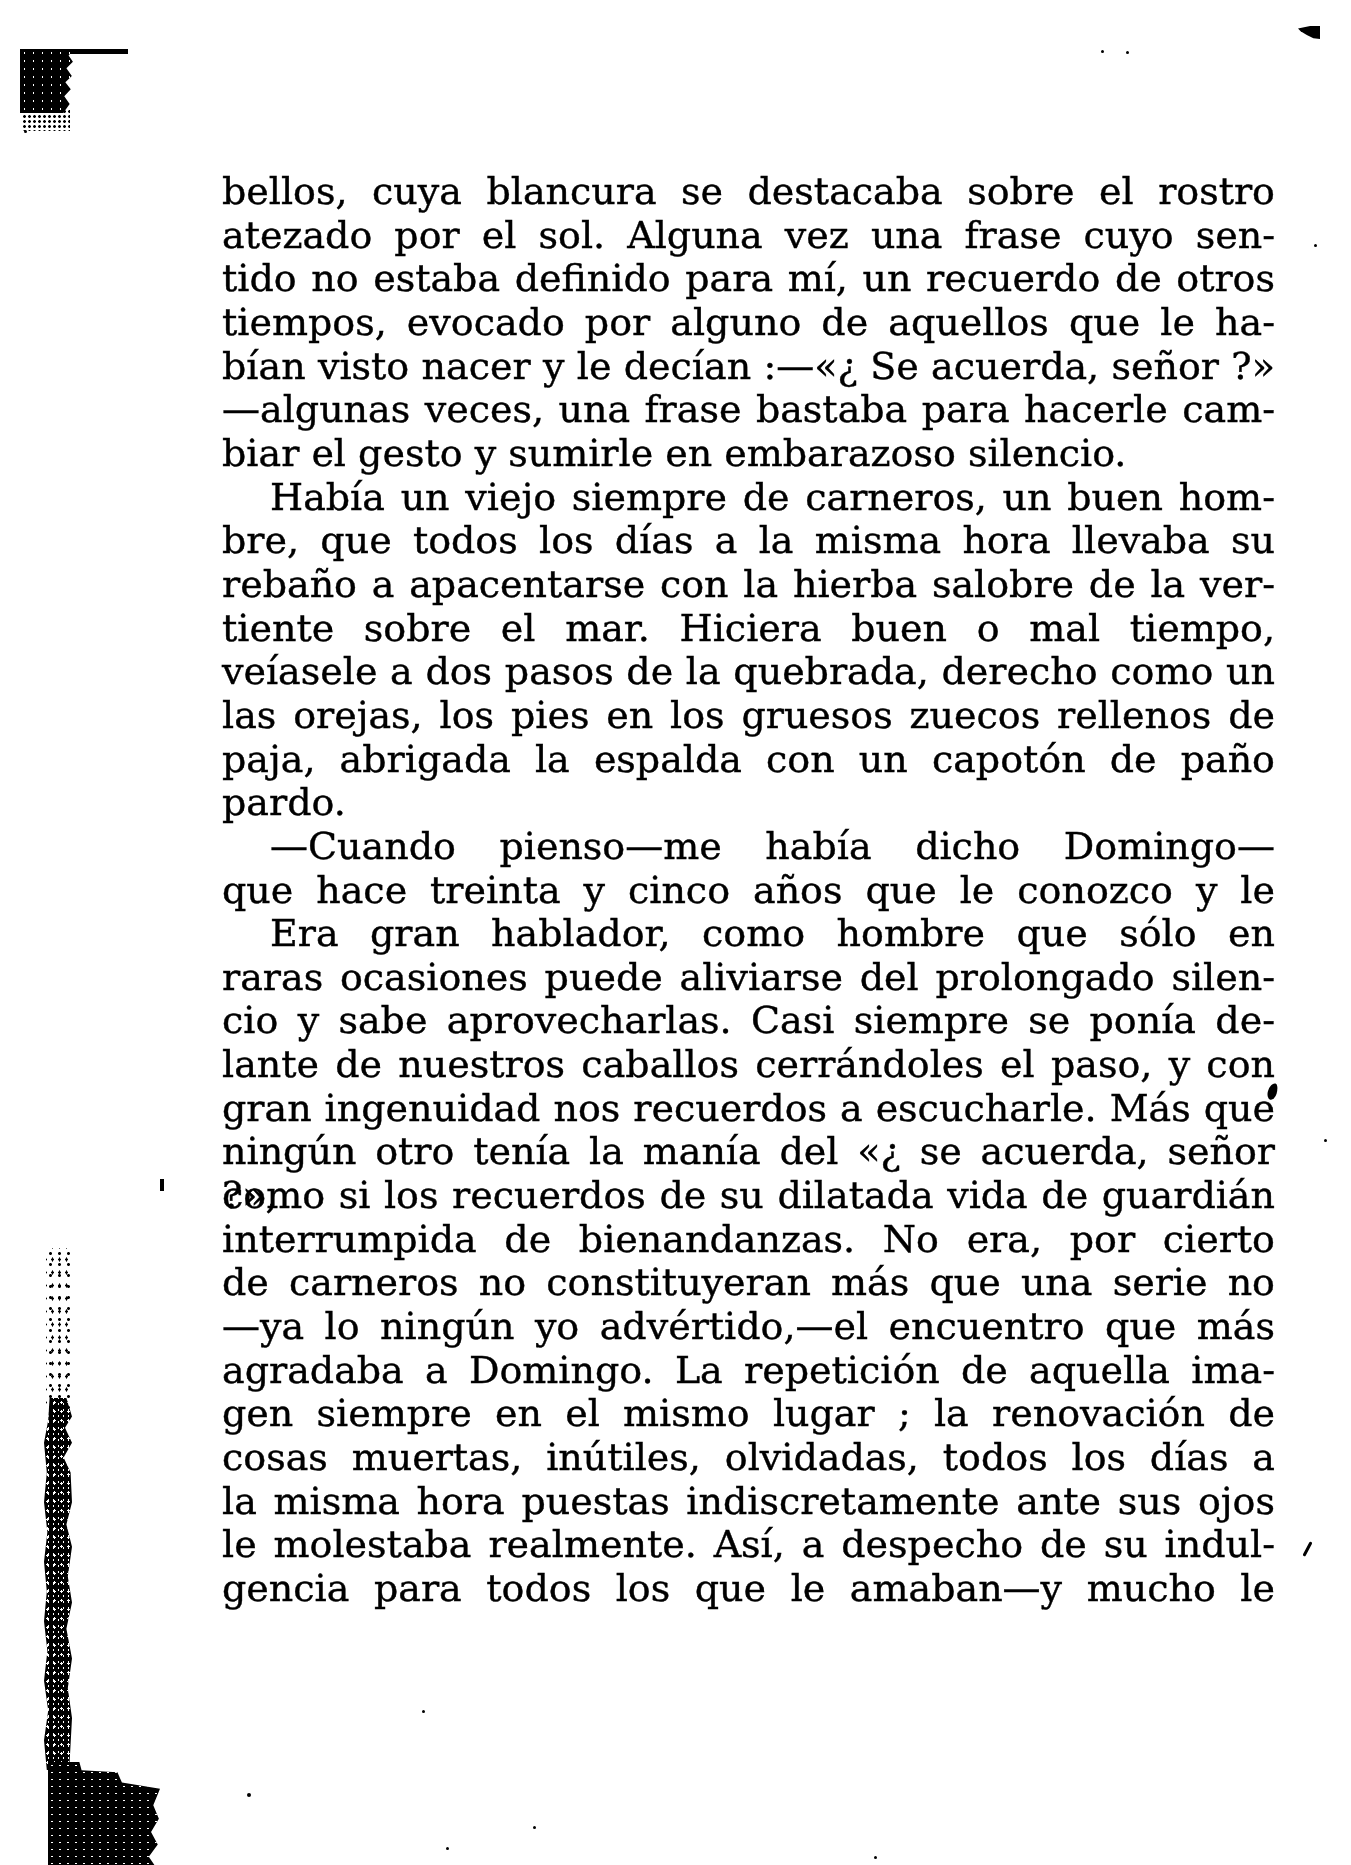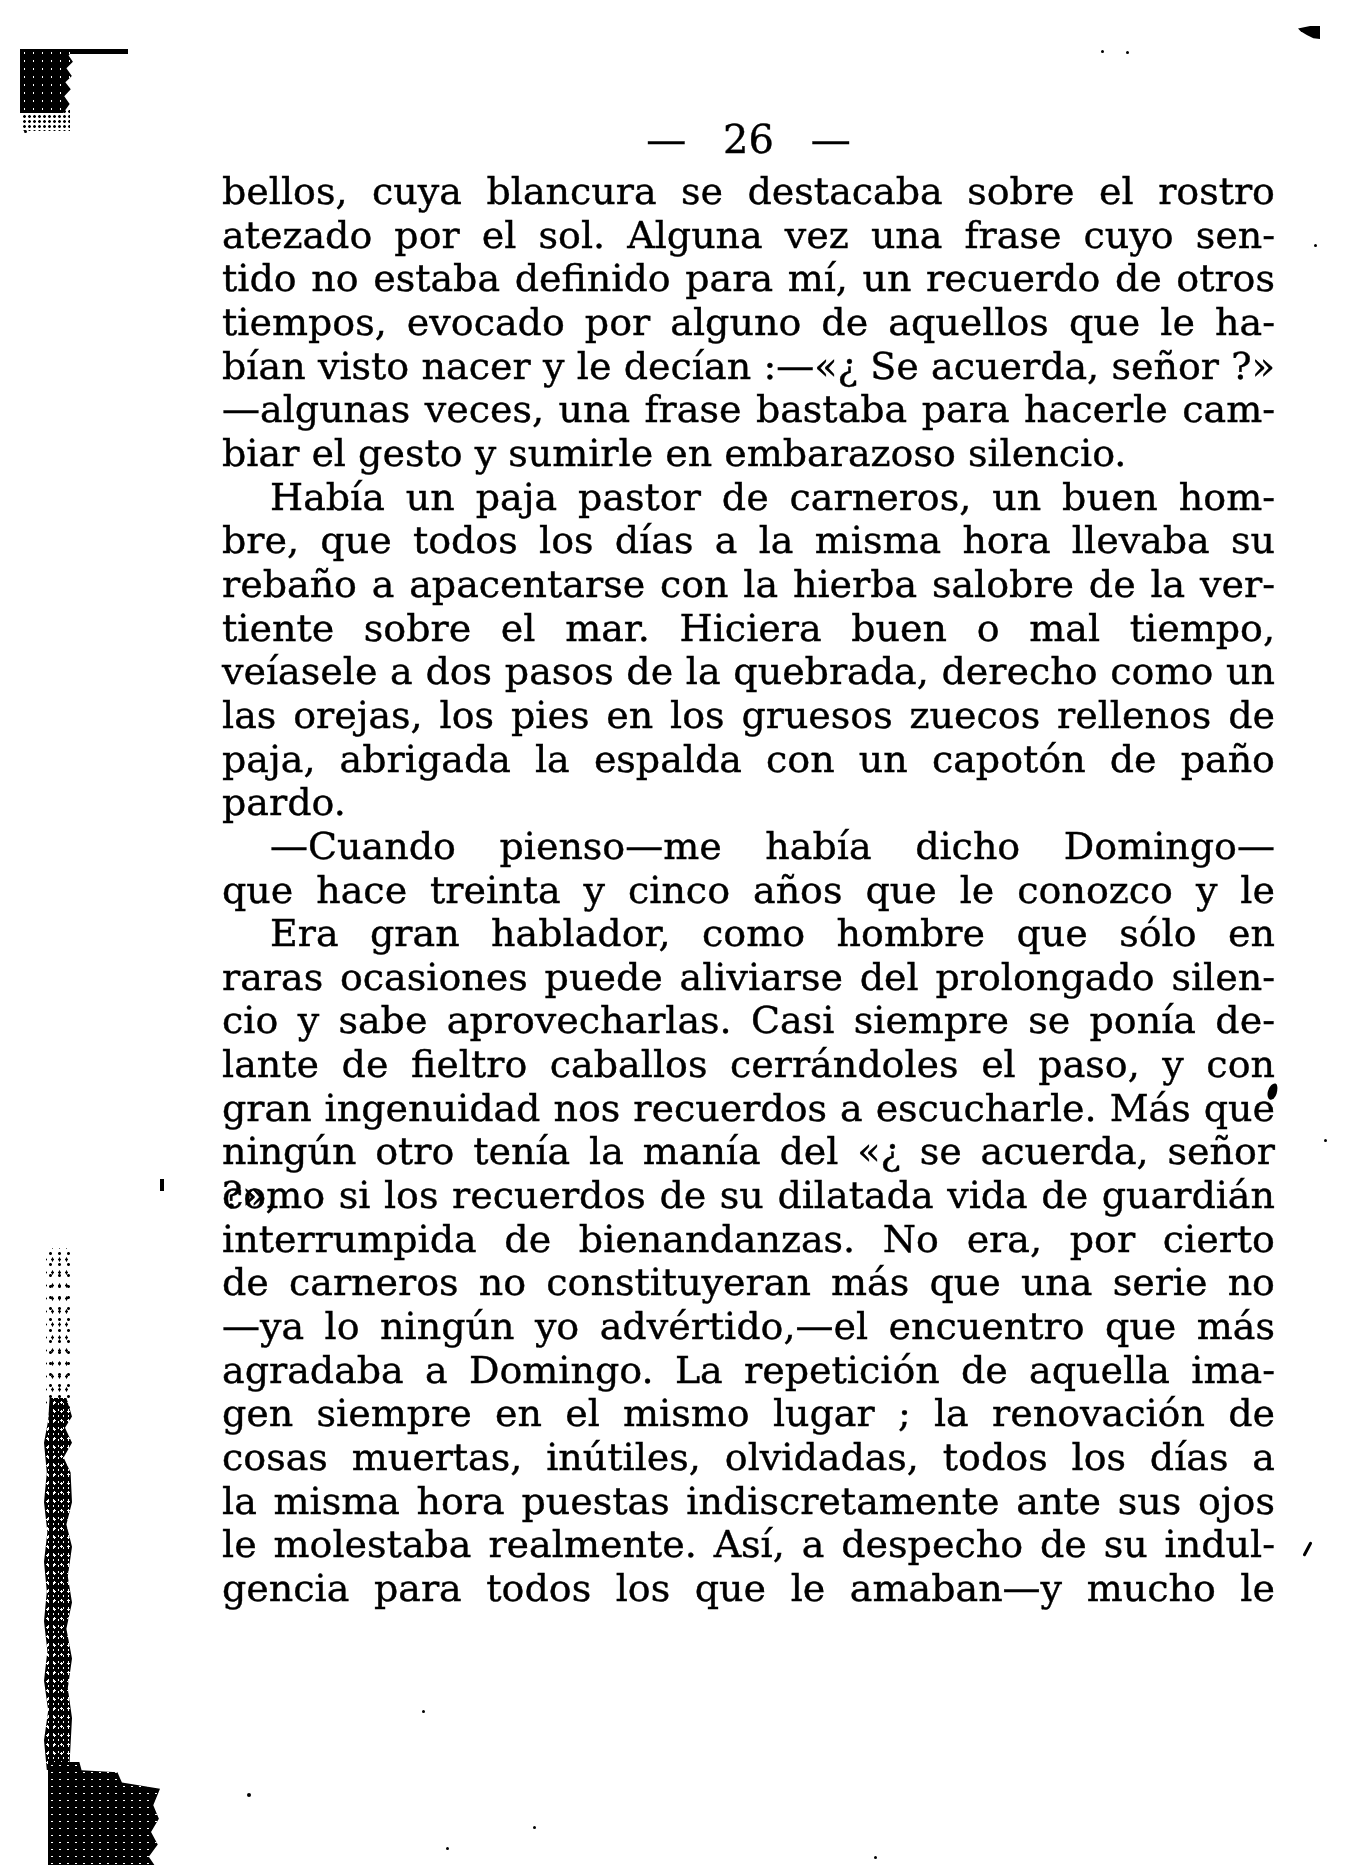--- a/index.html
+++ b/index.html
@@ -69,44 +69,43 @@
     transform:rotate(28deg);border-radius:2px;
   }
   .mark-tick{position:absolute;left:160px;top:1179px;width:4px;height:12px;background:#000;}
   .dot{position:absolute;width:3px;height:3px;background:#000;border-radius:50%;}
 </style>
 </head>
 <body>
 
 <div class="page">
 
-  <div class="header">— 26 —</div>
 
   <div class="text-block">
       <div class="line just">bellos, cuya blancura se destacaba sobre el rostro</div>
       <div class="line just">atezado por el sol. Alguna vez una frase cuyo sen-</div>
       <div class="line just">tido no estaba definido para mí, un recuerdo de otros</div>
       <div class="line just">tiempos, evocado por alguno de aquellos que le ha-</div>
       <div class="line just">bían visto nacer y le decían :—«¿ Se acuerda, señor ?»</div>
       <div class="line just">—algunas veces, una frase bastaba para hacerle cam-</div>
       <div class="line">biar el gesto y sumirle en embarazoso silencio.</div>
-      <div class="line just indent">Había un paja pastor de carneros, un buen hom-</div>
+      <div class="line just indent">Había un viejo siempre de carneros, un buen hom-</div>
       <div class="line just">bre, que todos los días a la misma hora llevaba su</div>
       <div class="line just">rebaño a apacentarse con la hierba salobre de la ver-</div>
       <div class="line just">tiente sobre el mar. Hiciera buen o mal tiempo,</div>
       <div class="line just">veíasele a dos pasos de la quebrada, derecho como un</div>
       <div class="line just">las orejas, los pies en los gruesos zuecos rellenos de</div>
       <div class="line just">paja, abrigada la espalda con un capotón de paño</div>
       <div class="line">pardo.</div>
       <div class="line just indent">—Cuando pienso—me había dicho Domingo—</div>
       <div class="line just">que hace treinta y cinco años que le conozco y le</div>
       <div class="line just indent">Era gran hablador, como hombre que sólo en</div>
       <div class="line just">raras ocasiones puede aliviarse del prolongado silen-</div>
       <div class="line just">cio y sabe aprovecharlas. Casi siempre se ponía de-</div>
-      <div class="line just">lante de fieltro caballos cerrándoles el paso, y con</div>
+      <div class="line just">lante de nuestros caballos cerrándoles el paso, y con</div>
       <div class="line just">gran ingenuidad nos recuerdos a escucharle. Más que</div>
       <div class="line just">ningún otro tenía la manía del «¿ se acuerda, señor ?»,</div>
       <div class="line just">como si los recuerdos de su dilatada vida de guardián</div>
       <div class="line just">interrumpida de bienandanzas. No era, por cierto</div>
       <div class="line just">de carneros no constituyeran más que una serie no</div>
       <div class="line just">—ya lo ningún yo advértido,—el encuentro que más</div>
       <div class="line just">agradaba a Domingo. La repetición de aquella ima-</div>
       <div class="line just">gen siempre en el mismo lugar ; la renovación de</div>
       <div class="line just">cosas muertas, inútiles, olvidadas, todos los días a</div>
       <div class="line just">la misma hora puestas indiscretamente ante sus ojos</div>

